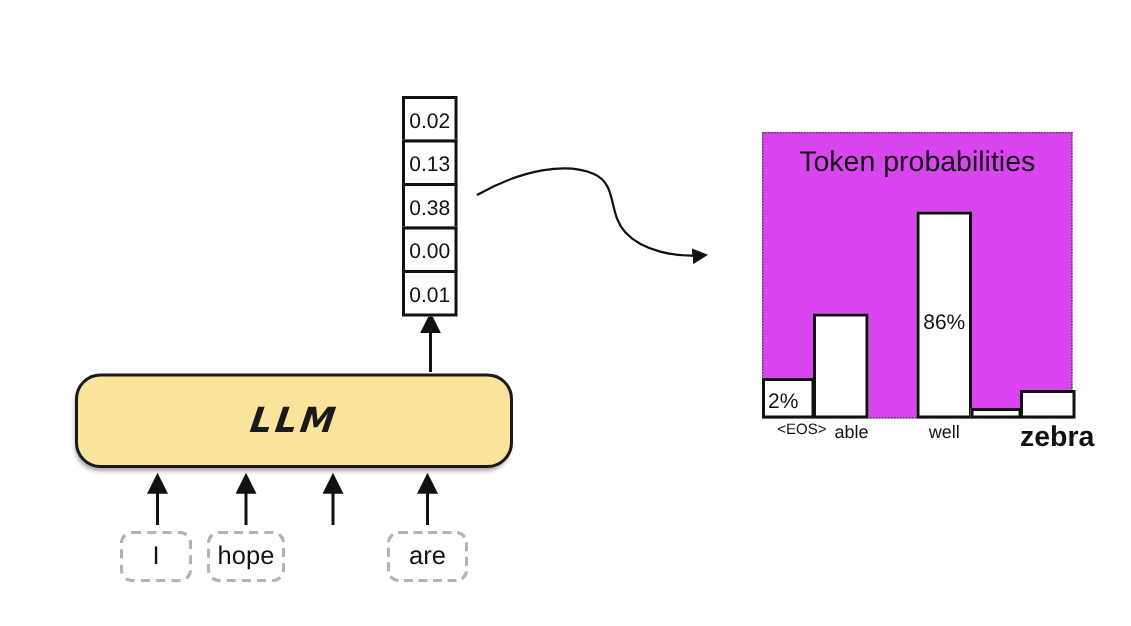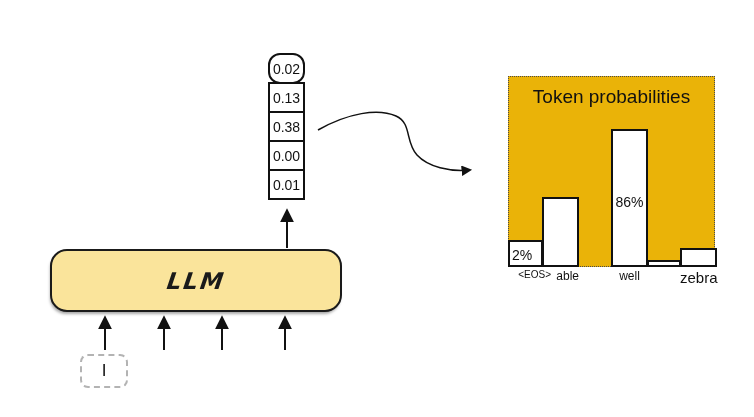--- a/index.html
+++ b/index.html
@@ -10,21 +10,21 @@
   .arrows{position:absolute;left:0;top:0;width:754px;height:417px;pointer-events:none;}
 
   
   .vector{position:absolute;left:268px;top:52px;width:37px;}
   .vcell{
     box-sizing:border-box;width:37px;height:31px;margin-top:-2px;
     border:2px solid #111;background:#fff;
     display:flex;align-items:center;justify-content:center;
     font-size:14px;color:#111;
   }
-  .vcell:first-child{margin-top:1px;border-radius:12px;}
+  .vcell:first-child{margin-top:12px;}
 
   
   .llm{
     position:absolute;left:50px;top:249px;width:292px;height:63px;
     box-sizing:border-box;border:2px solid #1a1a1a;border-radius:17px;
     background:#fae49b;display:flex;align-items:center;justify-content:center;
     box-shadow:-1px 3px 3px -1px rgba(0,0,0,0.35);
   }
   .llm-label{
     font-style:italic;font-weight:600;font-size:23px;letter-spacing:2px;
@@ -39,22 +39,22 @@
     display:flex;align-items:center;justify-content:center;
     font-size:17px;color:#111;
   }
   .token-0{left:80px;width:48px;}
   .token-1{left:138px;width:52px;}
   .token-2{left:196px;width:51px;}
   .token-3{left:258px;width:54px;}
 
   
   .panel{
-    position:absolute;left:508px;top:76px;width:207px;height:191px;
-    box-sizing:border-box;border:1.5px dotted #4a4a4a;background:#eab308;
+    position:absolute;left:508px;top:88px;width:207px;height:191px;
+    box-sizing:border-box;border:1.5px dotted #4a4a4a;background:#d946ef;
   }
   .panel-title{
     position:absolute;left:0;top:9px;width:100%;text-align:center;
     font-size:19px;color:#111;
   }
   .bar{
     position:absolute;bottom:-1px;box-sizing:border-box;
     border:2px solid #111;background:#fff;
   }
   .bar-eos  {left:-1px;  width:35px; height:27px;}
@@ -62,21 +62,21 @@
   .bar-well {left:102px; width:37px; height:138px;}
   .bar-tiny {left:138px; width:34px; height:7px;}
   .bar-zebra{left:171px; width:37px; height:19px;}
   .pct{position:absolute;font-size:14px;color:#111;}
   .pct-eos{left:3px;bottom:3px;}
   .pct-well{left:102px;bottom:56px;width:37px;text-align:center;}
   .xlabel{position:absolute;top:192px;text-align:center;color:#111;}
   .xlabel-eos  {left:-10px;width:52px;font-size:10px;text-align:right;}
   .xlabel-able {left:33px; width:37px;font-size:12px;text-align:right;}
   .xlabel-well {left:102px;width:37px;font-size:12px;}
-  .xlabel-zebra{left:171px;width:37px;font-size:15px;}
+  .xlabel-zebra{left:171px;width:37px;font-size:19px;font-weight:bold;}
 </style>
 </head>
 <body>
 
 <div class="canvas">
 
   <svg class="arrows" viewBox="0 0 754 417" xmlns="http://www.w3.org/2000/svg">
     <defs>
       <marker id="ah" viewBox="0 0 10 10" refX="8" refY="5" markerWidth="7" markerHeight="7" orient="auto-start-reverse">
         <path d="M0,0 L10,5 L0,10 z" fill="#111"></path>
@@ -99,20 +99,22 @@
     <div class="vcell">0.38</div>
     <div class="vcell">0.00</div>
     <div class="vcell">0.01</div>
   </div>
 
   <div class="llm">
     <span class="llm-label">LLM</span>
   </div>
 
   <div class="token token-0">I</div>
+  <div class="token token-1">hope</div>
+  <div class="token token-3">are</div>
 
   <div class="panel">
     <div class="panel-title">Token probabilities</div>
 
     <div class="bar bar-eos"></div>
     <div class="bar bar-able"></div>
     <div class="bar bar-well"></div>
     <div class="bar bar-tiny"></div>
     <div class="bar bar-zebra"></div>
 

